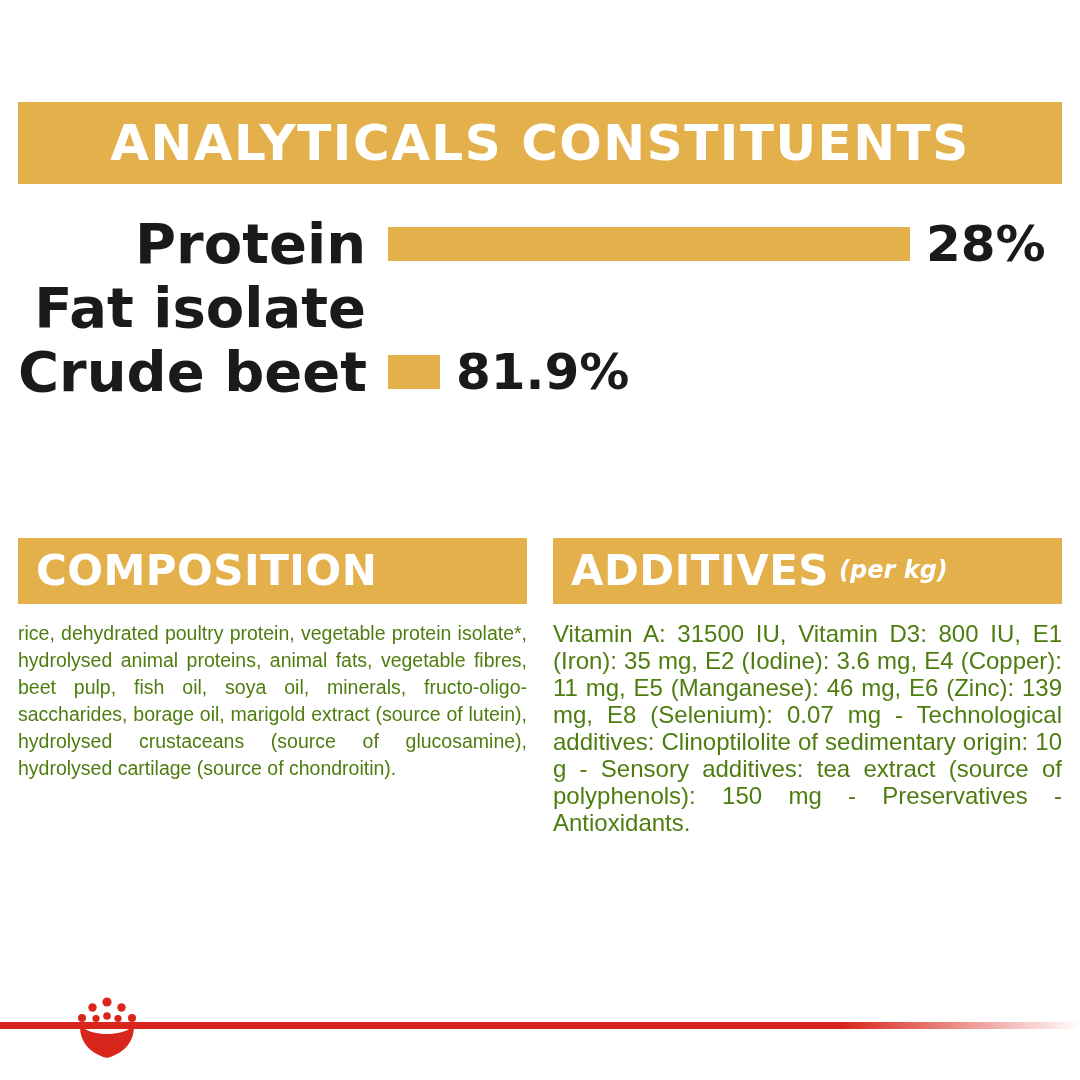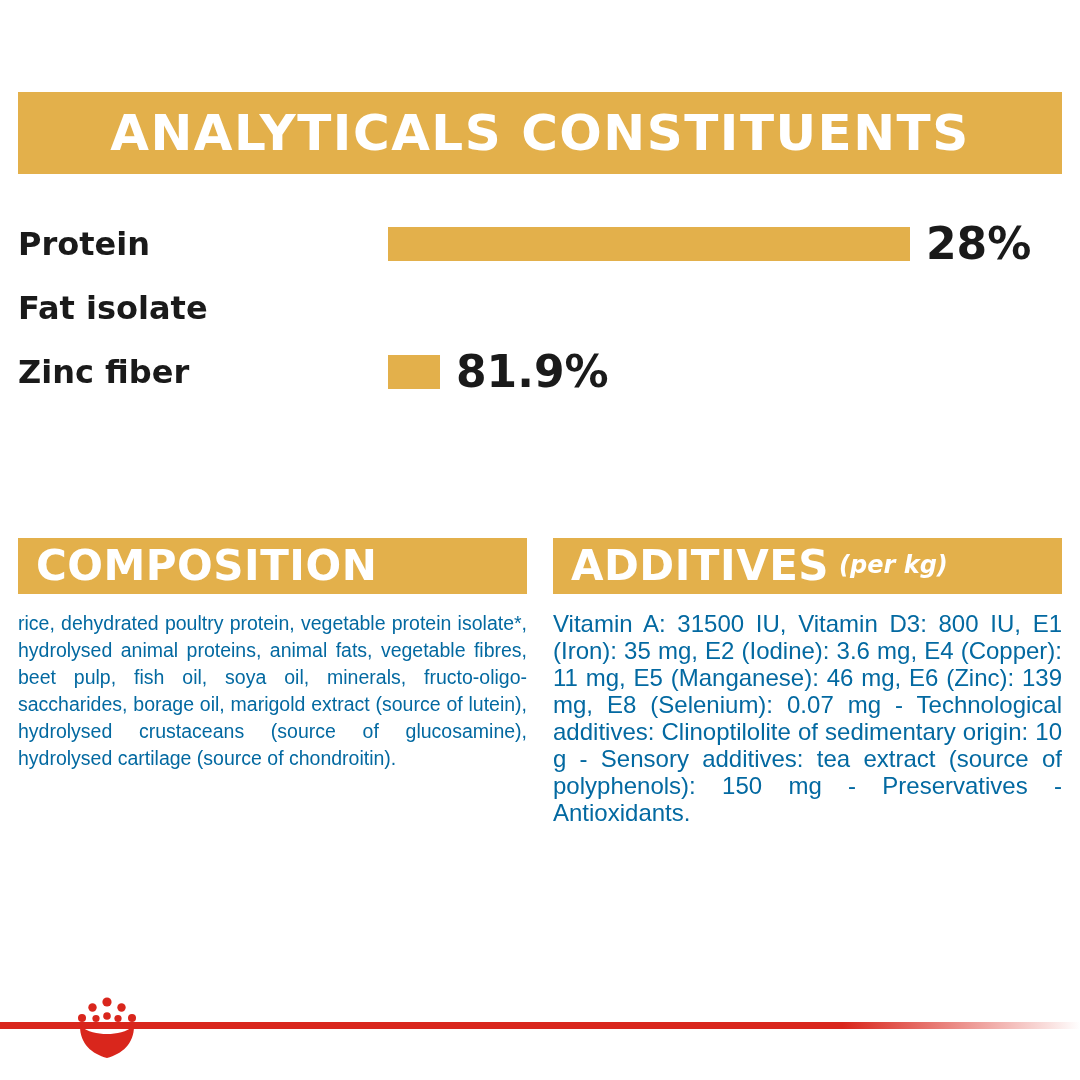--- a/index.html
+++ b/index.html
@@ -17,21 +17,21 @@
 
   .page {
     position: absolute;
     inset: 0;
   }
 
   
   .ac-header {
     position: absolute;
     left: 18px;
-    top: 92px;
+    top: 102px;
     width: 1044px;
     height: 82px;
     background: #E3B04B;
     display: flex;
     align-items: center;
     justify-content: center;
   }
   .ac-header-title {
     color: #ffffff;
     font-family: "DejaVu Sans", sans-serif;
@@ -48,63 +48,64 @@
     top: 212px;
     width: 1044px;
   }
   .row {
     display: flex;
     align-items: center;
     height: 64px;
   }
   .row-label {
     width: 370px;
+    text-align: right;
     padding-right: 22px;
     box-sizing: border-box;
     font-family: "DejaVu Sans", sans-serif;
     font-weight: bold;
-    font-size: 32px;
+    font-size: 56px;
     color: #1a1a1a;
     line-height: 1;
     white-space: nowrap;
   }
   .row-barwrap {
     display: flex;
     align-items: center;
     flex: 1;
   }
   .bar {
     height: 34px;
     background: #E3B04B;
   }
   .row-value {
     font-family: "DejaVu Sans", sans-serif;
     font-weight: bold;
-    font-size: 44px;
+    font-size: 50px;
     color: #1a1a1a;
     line-height: 1;
     margin-left: 16px;
     white-space: nowrap;
   }
 
   
   .cols {
     position: absolute;
     left: 18px;
     top: 538px;
     width: 1044px;
     display: flex;
     gap: 26px;
   }
   .col {
     width: 509px;
   }
   .col-header {
     background: #E3B04B;
-    height: 56px;
+    height: 66px;
     display: flex;
     align-items: center;
     padding: 0 18px;
     box-sizing: border-box;
   }
   .col-header-title {
     color: #ffffff;
     font-family: "DejaVu Sans", sans-serif;
     font-weight: bold;
     font-size: 42px;
@@ -120,21 +121,21 @@
     line-height: 1;
     margin-left: 10px;
     padding-bottom: 2px;
     font-style: italic;
   }
   .col-body {
     margin-top: 16px;
     font-family: "Liberation Sans", sans-serif;
     font-size: 19.5px;
     line-height: 27px;
-    color: #0369a1;
+    color: #4d7c0f;
     text-align: justify;
     text-justify: inter-word;
     hyphens: none;
   }
   .col-body.tight {
     font-size: 24px;
     line-height: 27px;
   }
 
   
@@ -182,21 +183,21 @@
         <div class="bar" style="width:522px;"></div>
         <div class="row-value">28%</div>
       </div>
     </div>
 
     <div class="row">
       <div class="row-label">Fat isolate</div>
     </div>
 
     <div class="row">
-      <div class="row-label">Zinc fiber</div>
+      <div class="row-label">Crude beet</div>
       <div class="row-barwrap">
         <div class="bar" style="width:52px;"></div>
         <div class="row-value">81.9%</div>
       </div>
     </div>
 
   </div>
 
   <div class="cols">
 

